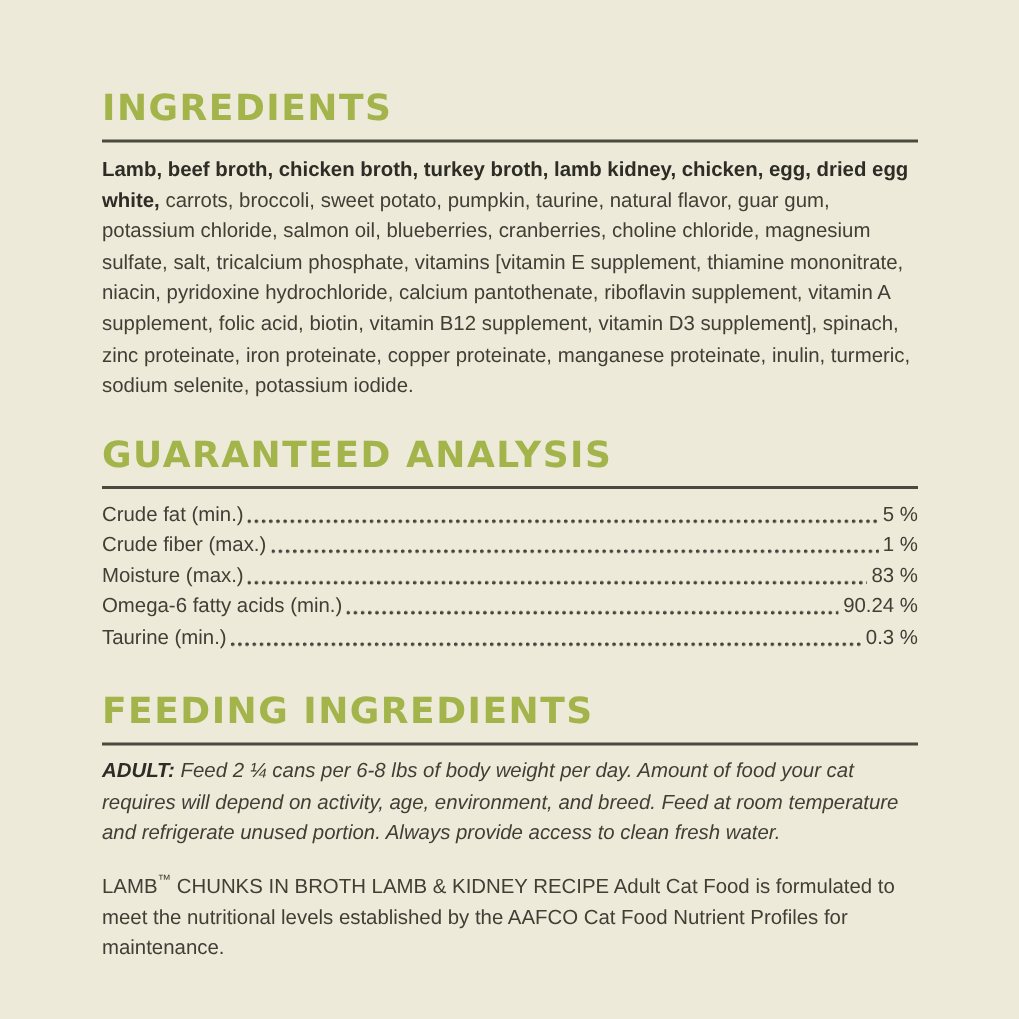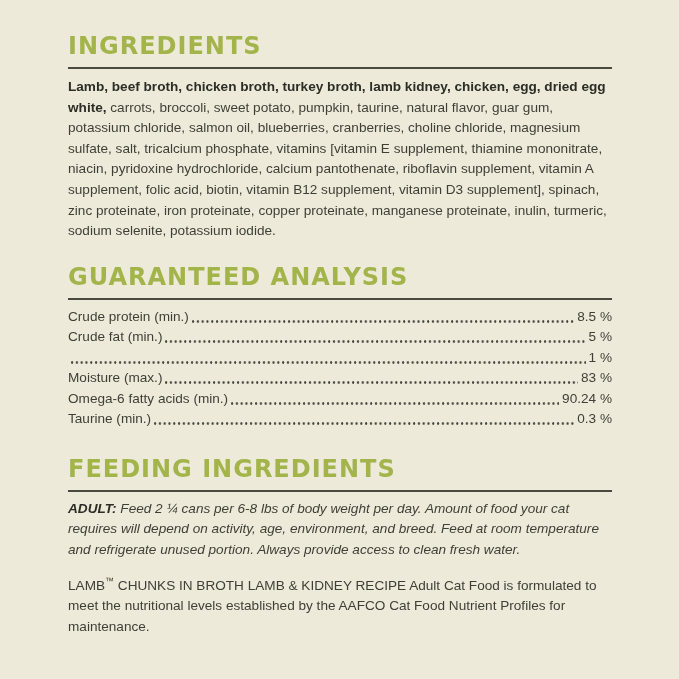--- a/index.html
+++ b/index.html
@@ -2,21 +2,21 @@
 <html><head>
 <meta charset="utf-8">
 <style>
   * { margin: 0; padding: 0; box-sizing: border-box; }
   html, body { background: #edead9; }
   .page {
     position: relative;
     width: 679px;
     height: 679px;
     background: #edead9;
-    padding: 31px 67px 0 68px;
+    padding: 57px 67px 0 68px;
     font-family: "Liberation Sans", sans-serif;
     color: #403f35;
     overflow: hidden;
   }
   .section-heading {
     font-family: "DejaVu Sans", "Liberation Sans", sans-serif;
     font-weight: 700;
     font-size: 24px;
     line-height: 30px;
     letter-spacing: 1px;
@@ -72,30 +72,26 @@
     <h2 class="section-heading">INGREDIENTS</h2>
     <div class="rule"></div>
     <p class="body-text ingredients-text"><span class="lead-bold">Lamb, beef broth, chicken broth, turkey broth, lamb kidney, chicken, egg, dried egg white,</span><span> carrots, broccoli, sweet potato, pumpkin, taurine, natural flavor, guar gum, potassium chloride, salmon oil, blueberries, cranberries, choline chloride, magnesium sulfate, salt, tricalcium phosphate, vitamins [vitamin E supplement, thiamine mononitrate, niacin, pyridoxine hydrochloride, calcium pantothenate, riboflavin supplement, vitamin A supplement, folic acid, biotin, vitamin B12 supplement, vitamin D3 supplement], spinach, zinc proteinate, iron proteinate, copper proteinate, manganese proteinate, inulin, turmeric, sodium selenite, potassium iodide.</span></p>
   </section>
 
   <section class="section-ga">
     <h2 class="section-heading">GUARANTEED ANALYSIS</h2>
     <div class="rule"></div>
     <div class="ga-table">
       <div class="ga-row">
-        <span class="ga-label">Crude protein (min.)</span>
-        <span class="ga-dots"></span>
-        <span class="ga-value">8.5 %</span>
-      </div>
-      <div class="ga-row">
         <span class="ga-label">Crude fat (min.)</span>
         <span class="ga-dots"></span>
         <span class="ga-value">5 %</span>
       </div>
       <div class="ga-row">
+        <span class="ga-label">Crude fiber (max.)</span>
         <span class="ga-dots"></span>
         <span class="ga-value">1 %</span>
       </div>
       <div class="ga-row">
         <span class="ga-label">Moisture (max.)</span>
         <span class="ga-dots"></span>
         <span class="ga-value">83 %</span>
       </div>
       <div class="ga-row">
         <span class="ga-label">Omega-6 fatty acids (min.)</span>

